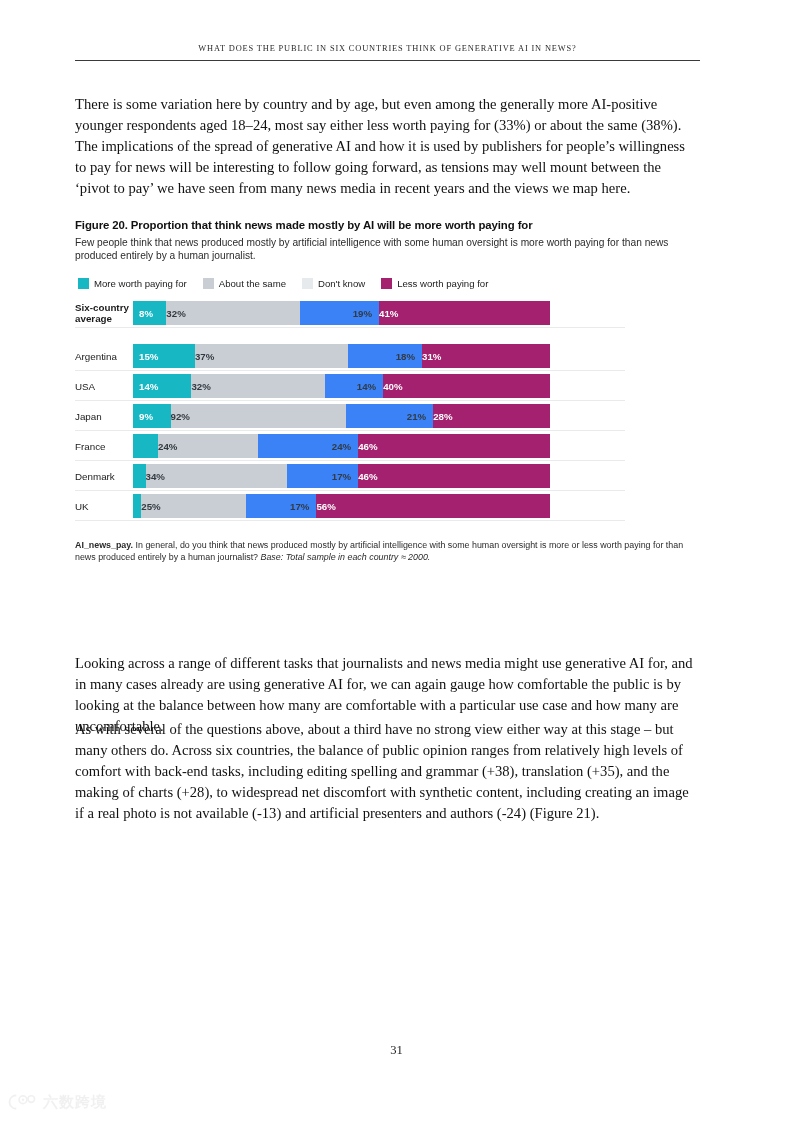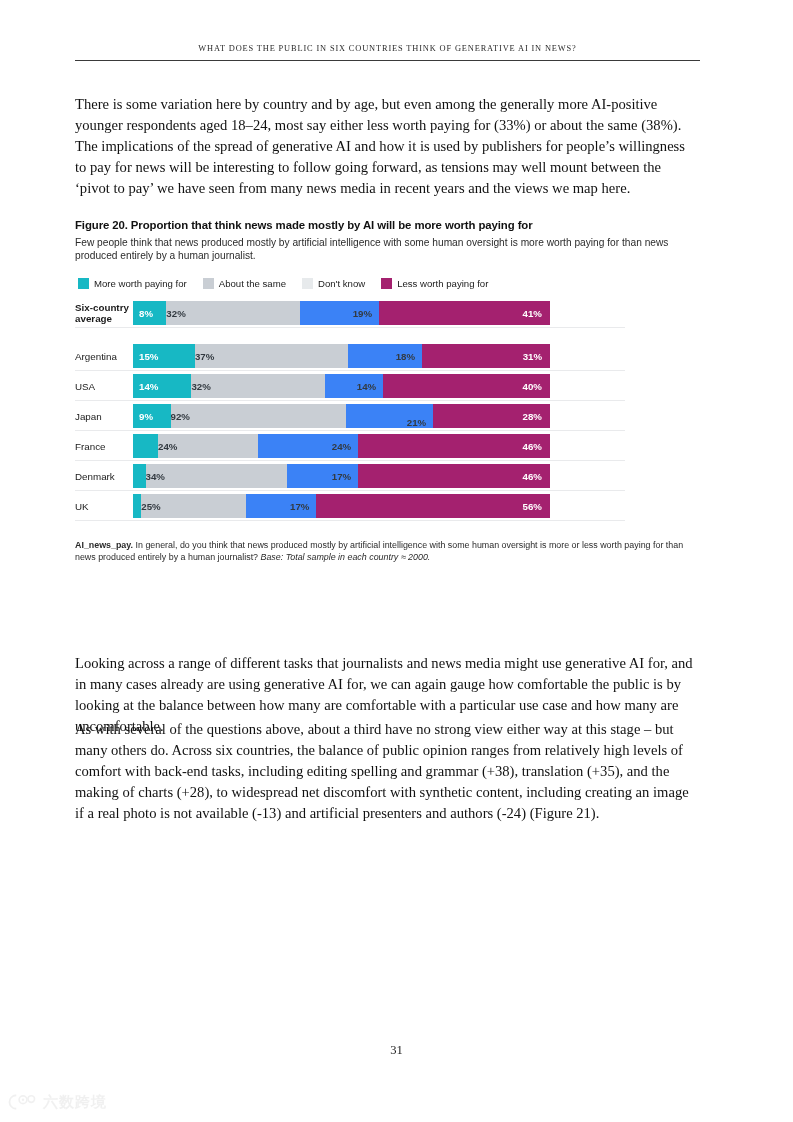--- a/index.html
+++ b/index.html
@@ -163,21 +163,21 @@
     white-space: nowrap;
   }
   .seg-more   { background: #17b8c4; }
   .seg-same   { background: #c9ced4; }
   .seg-dk     { background: #3b82f6; }
   .seg-less   { background: #a4216f; }
 
   .seg-more .seg-label { color: #ffffff; padding-left: 6px; }
   .seg-same .seg-label { color: #333a41; }
   .seg-dk   .seg-label { color: #333a41; width: 100%; text-align: right; padding-right: 7px; }
-  .seg-less .seg-label { color: #ffffff; width: 100%; text-align: right; padding-right: 8px; }
+  .seg-less .seg-label { color: #ffffff; width: 100%; padding-right: 8px; }
 
   
   .fig-note {
     margin-top: 22px;
     width: 622px;
     font-family: "Liberation Sans", sans-serif;
     font-size: 8.9px;
     line-height: 11.6px;
     color: #2b2b2b;
   }
@@ -313,21 +313,21 @@
         </div>
         <div class="chart-row">
           <div class="row-label">Japan</div>
           <div class="row-bar">
             <div class="seg seg-more" style="width: 9%;">
               <span class="seg-label">9%</span>
             </div>
             <div class="seg seg-same" style="width: 42%;">
               <span class="seg-label">92%</span>
             </div>
-            <div class="seg seg-dk" style="width: 21%; align-items: flex-end;">
+            <div class="seg seg-dk" style="width: 21%;">
               <span class="seg-label">21%</span>
             </div>
             <div class="seg seg-less" style="width: 28%;">
               <span class="seg-label">28%</span>
             </div>
           </div>
           <div class="row-divider"></div>
         </div>
         <div class="chart-row">
           <div class="row-label">France</div>

